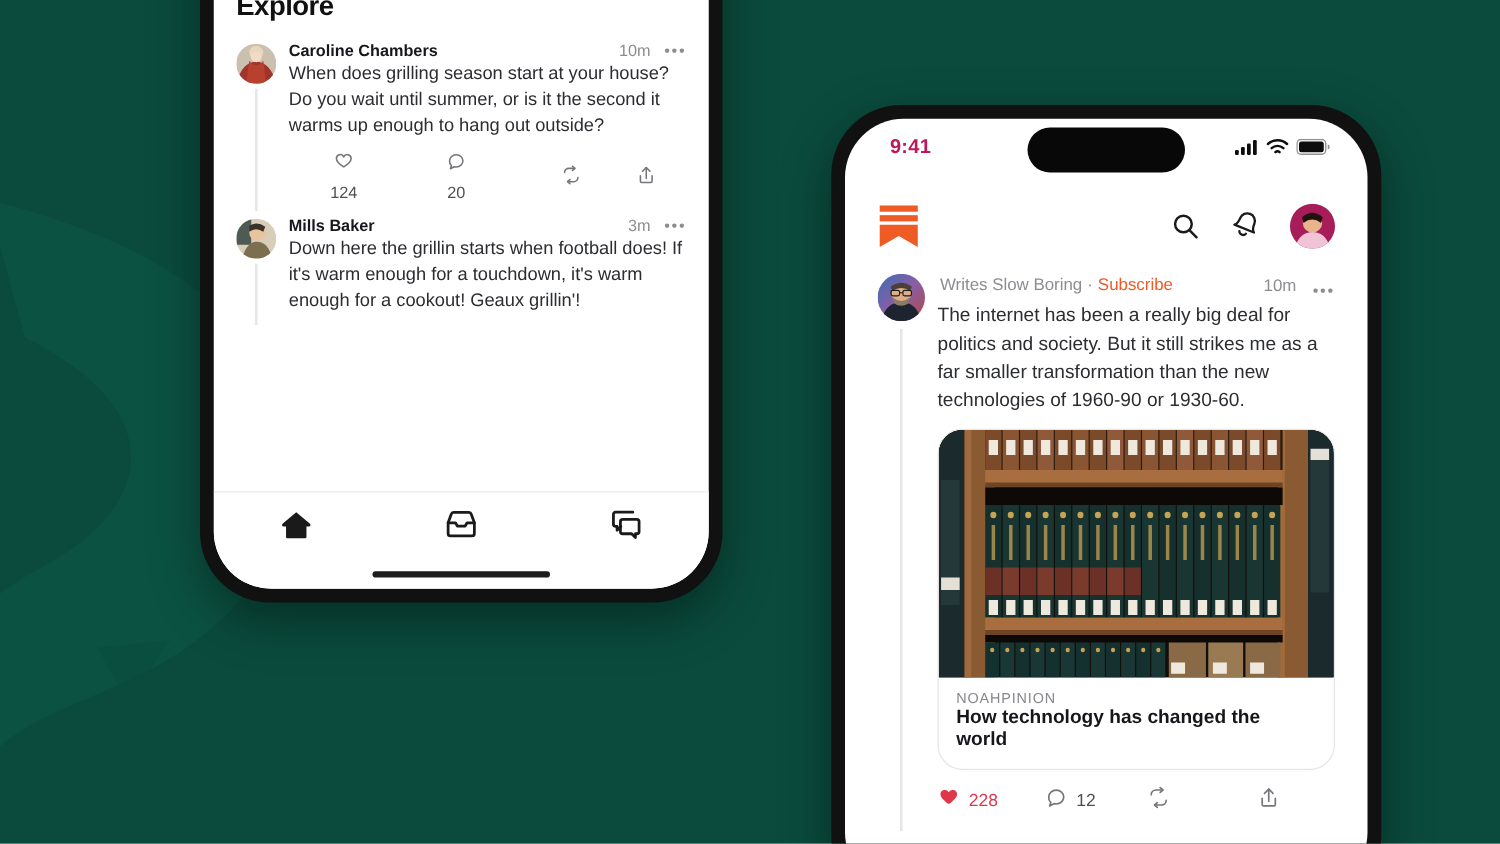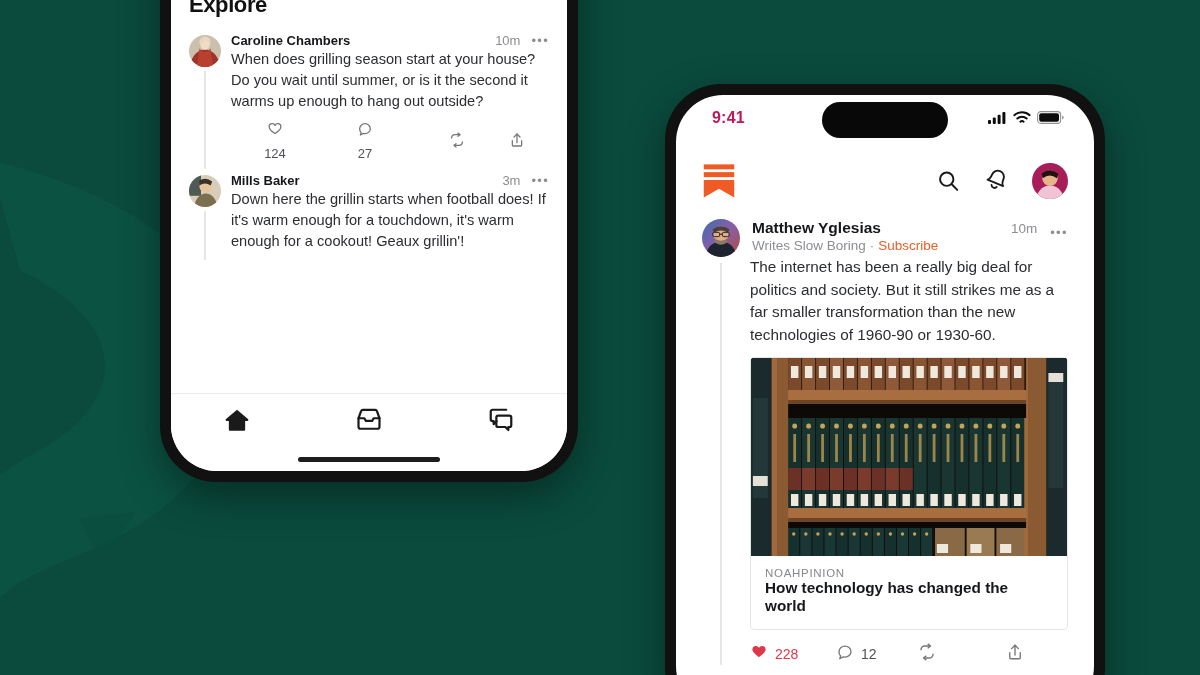--- a/index.html
+++ b/index.html
@@ -161,21 +161,21 @@
   .rp-sub { font-size: 13.5px; color: #8b8d91; margin-top: 1px; }
   .rp-sub .dot { margin: 0 4px; }
   .rp-subscribe { color: #ef5b25; font-weight: 400; }
   .rp-text {
     font-size: 15.3px; line-height: 22.5px; color: #2b2d31;
     margin-top: 3px; margin-left: -2px;
   }
 
   .rp-card {
     margin-top: 11px; margin-left: -2px;
-    border: 1px solid #e6e6e6; border-radius: 4px;
+    border: 1px solid #e6e6e6; border-radius: 20px;
     overflow: hidden; background: #fff;
   }
   .rp-card-img { width: 100%; height: 198px; display: block; }
   .rp-card-txt { padding: 11px 14px 14px 14px; }
   .rp-card-kicker {
     font-size: 11.5px; letter-spacing: .7px; color: #86888c;
     text-transform: uppercase;
   }
   .rp-card-title {
     font-size: 15.3px; font-weight: 700; color: #16171a; margin-top: 0;
@@ -240,21 +240,21 @@
                 </svg>
               </span>
               <span>124</span>
             </div>
             <div class="lp-act a2">
               <span>
                 <svg viewBox="0 0 24 24" fill="none" stroke="#74767a" stroke-width="1.9" stroke-linecap="round" stroke-linejoin="round">
                   <path d="M20 11.5c0 4.1-3.6 7.4-8 7.4a9.3 9.3 0 0 1-2.4-.3L5 21l1.2-3.6A7.1 7.1 0 0 1 4 11.5C4 7.4 7.6 4.1 12 4.1s8 3.3 8 7.4z"></path>
                 </svg>
               </span>
-              <span>27</span>
+              <span>20</span>
             </div>
             <div class="lp-act a3">
               <span>
                 <svg viewBox="0 0 24 24" fill="none" stroke="#74767a" stroke-width="1.9" stroke-linecap="round" stroke-linejoin="round">
                   <path d="M4 9a5 5 0 0 1 5-5h7"></path>
                     <path d="M13.5 1.5 16.5 4l-3 2.5"></path>
                   <path d="M20 15a5 5 0 0 1-5 5H8"></path>
                     <path d="M10.5 22.5 7.5 20l3-2.5"></path>
                 </svg>
               </span>
@@ -408,21 +408,20 @@
             <rect x="11.4" y="14" width="7.2" height="4.6" rx="1.6" fill="none" stroke="#1d1d1d" stroke-width="1"></rect>
             <rect x="21.4" y="14" width="7.2" height="4.6" rx="1.6" fill="none" stroke="#1d1d1d" stroke-width="1"></rect>
             <path d="M18.6 16h2.8" stroke="#1d1d1d" stroke-width="1"></path>
           </svg>
         </div>
         <div class="rp-thread"></div>
 
         <div class="rp-body">
           <div class="rp-head">
             <div>
-              <div class="rp-name">Matthew Yglesias</div>
               <div class="rp-sub">
                 <span>Writes Slow Boring</span><span class="dot">·</span><span class="rp-subscribe">Subscribe</span>
               </div>
             </div>
             <span class="rp-time2">10m</span>
             <span class="rp-dots">•••</span>
           </div>
 
           <div class="rp-text">The internet has been a really big deal for politics and society. But it still strikes me as a far smaller transformation than the new technologies of 1960-90 or 1930-60.</div>
 

